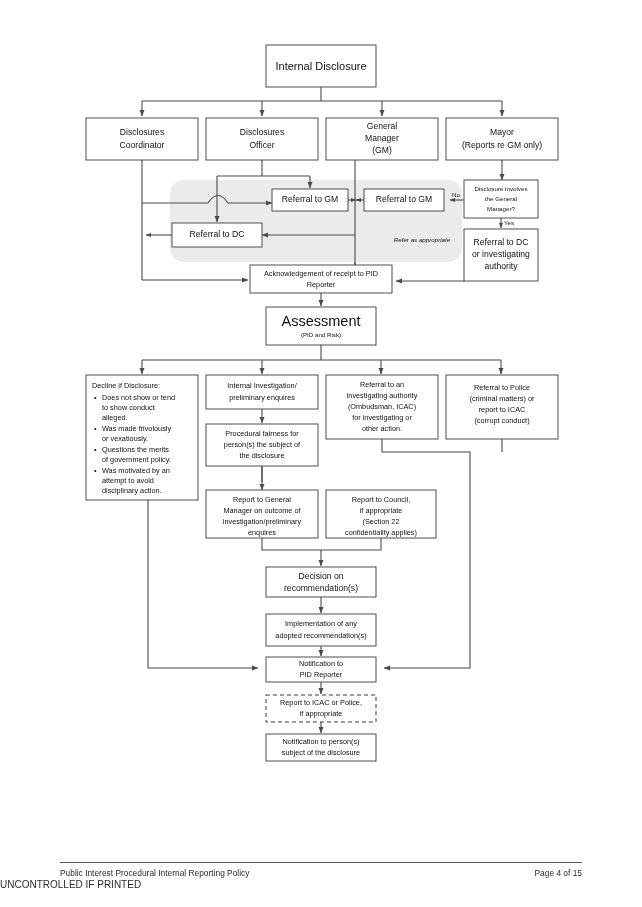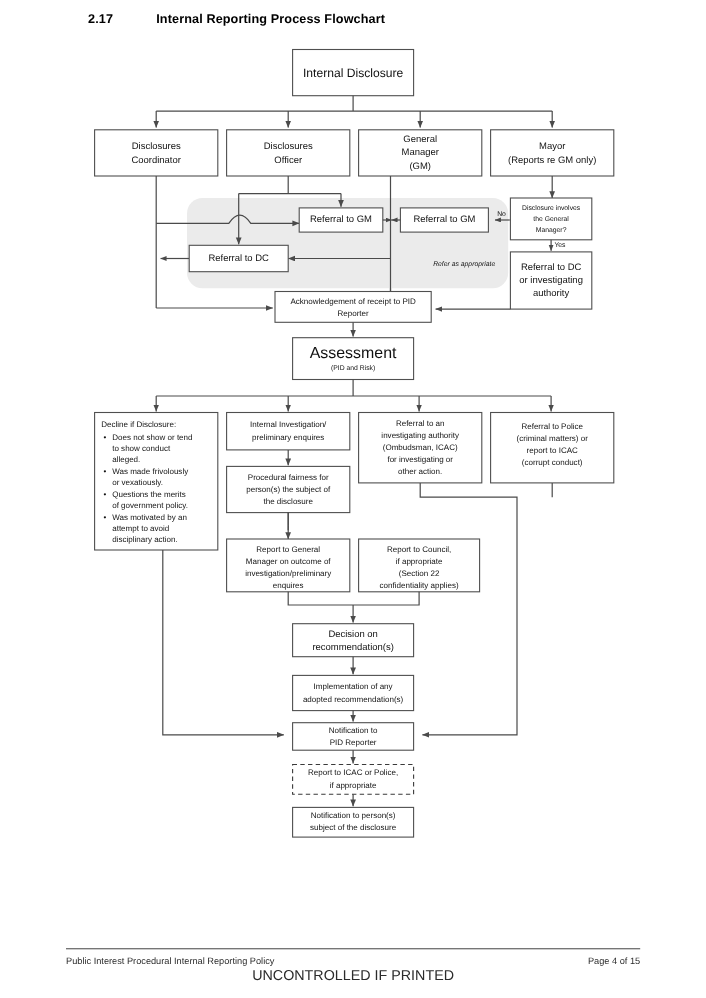--- a/index.html
+++ b/index.html
@@ -91,33 +91,29 @@
     right: 60px;
     top: 868px;
     font-size: 8.4px;
     color: #2b2b2b;
   }
   .footer-center {
     position: absolute;
     left: 0;
     right: 0;
     top: 879px;
-    text-align: center;
-    font-size: 13px;
+    font-size: 10px;
     color: #2b2b2b;
   }
 </style>
 </head>
 <body>
 
 <div id="page">
 
-  <div class="doc-heading">
-    <span class="num">2.17</span><span>Internal Reporting Process Flowchart</span>
-  </div>
 
   <svg id="flow-svg" width="642" height="860" viewBox="0 0 642 860">
 
     <defs>
       <marker id="arrow" markerWidth="7" markerHeight="7" refX="6.2" refY="2.6" orient="auto" markerUnits="userSpaceOnUse">
         <path d="M0,0 L6.4,2.6 L0,5.2 z" fill="#4a4a4a"></path>
       </marker>
       <marker id="arrow-sm" markerWidth="6" markerHeight="6" refX="5.4" refY="2.2" orient="auto" markerUnits="userSpaceOnUse">
         <path d="M0,0 L5.6,2.2 L0,4.4 z" fill="#4a4a4a"></path>
       </marker>

